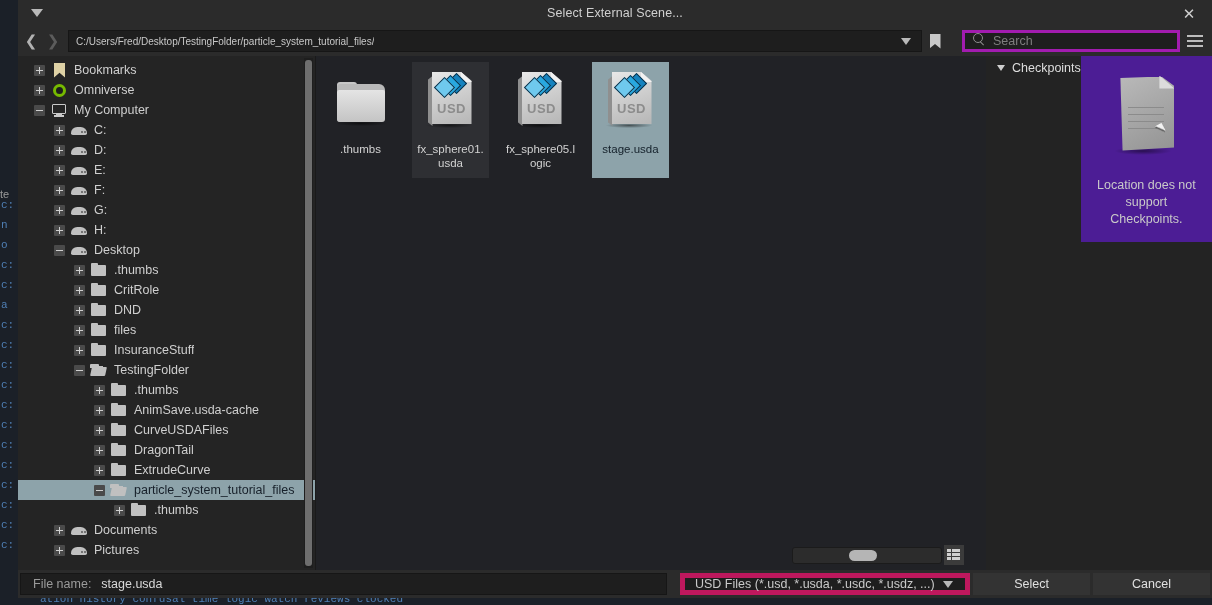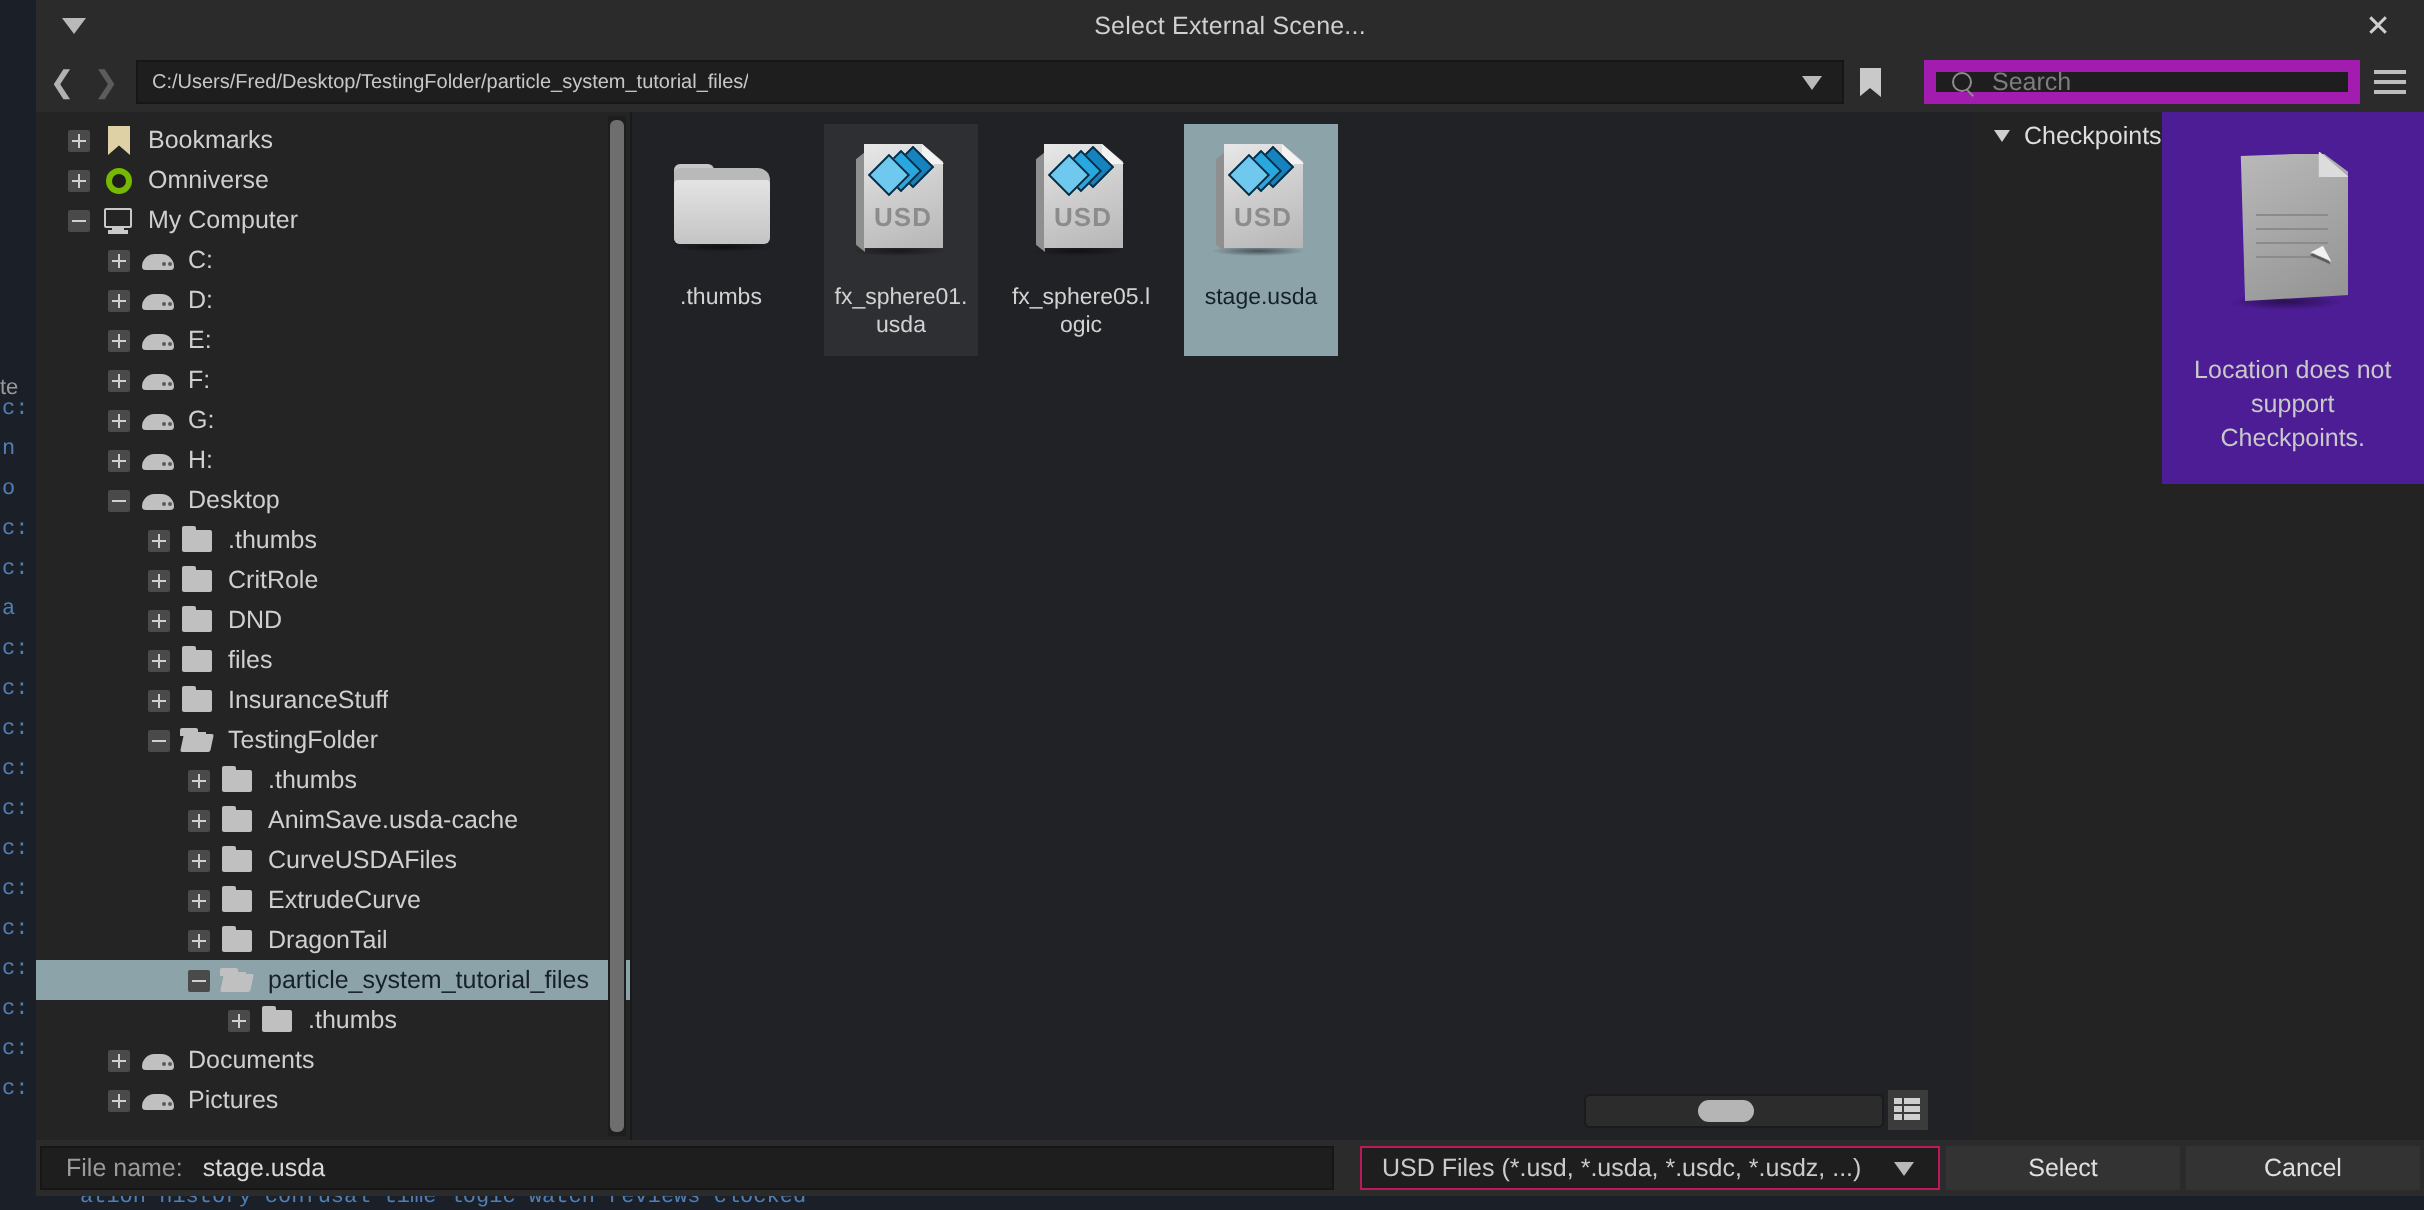--- a/index.html
+++ b/index.html
@@ -130,21 +130,21 @@
     display: flex; align-items: center; justify-content: center;
   }
   .ribbon {
     width: 11px; height: 15px;
     background: #c9c9c9;
     clip-path: polygon(0 0, 100% 0, 100% 100%, 50% 70%, 0 100%);
   }
   #search-wrap {
     width: 218px; height: 22px;
     background: #1e1e1e;
-    border: 6px solid #a21caf;
+    border: 3px solid #a21caf;
     display: flex; 
     margin-left: 14px;
     flex: 0 0 218px;
   }
   .mag {
     width: 13px; height: 13px;
     margin: 0 7px 0 8px;
     position: relative; flex: 0 0 13px;
   }
   .mag::before {
@@ -464,21 +464,21 @@
   }
   #fname-wrap {
     flex: 1 1 auto; min-width: 0;
     background: #1e1e1e; border: 1px solid #161616;
     display: flex; align-items: center;
   }
   #fname-label { font-size: 12.5px; color: #9b9b9b; padding: 0 10px 0 12px; }
   #fname-value { font-size: 12.5px; color: #d8d8d8; }
   #filter-wrap {
     width: 290px; flex: 0 0 290px;
-    background: #1e1e1e; border: 1px solid #be185d;
+    background: #1e1e1e; border: 5px solid #be185d;
     display: flex; align-items: center;
     margin-left: 13px;
   }
   #filter-text { font-size: 12.5px; color: #cacaca; padding-left: 10px; white-space: nowrap; }
   #filter-arrow { margin-left: auto; padding: 0 12px 0 6px; display:flex; align-items:center; }
   .btn {
     width: 117px; flex: 0 0 117px;
     background: #333333;
     display: flex; align-items: center; justify-content: center;
     font-size: 12.5px; color: #e0e0e0;
@@ -716,29 +716,29 @@
               <span class="f2"></span>
             </span>
             <span class="lbl">CurveUSDAFiles</span>
           </div>
           <div class="tr" style="padding-left: 76px;">
             <span class="exp plus"></span>
             <span class="ico ico-folder">
               <span class="f1"></span>
               <span class="f2"></span>
             </span>
+            <span class="lbl">DragonTail</span>
+          </div>
+          <div class="tr" style="padding-left: 76px;">
+            <span class="exp plus"></span>
+            <span class="ico ico-folder">
+              <span class="f1"></span>
+              <span class="f2"></span>
+            </span>
             <span class="lbl">ExtrudeCurve</span>
-          </div>
-          <div class="tr" style="padding-left: 76px;">
-            <span class="exp plus"></span>
-            <span class="ico ico-folder">
-              <span class="f1"></span>
-              <span class="f2"></span>
-            </span>
-            <span class="lbl">DragonTail</span>
           </div>
           <div class="tr selected" style="padding-left: 76px;">
             <span class="exp minus"></span>
             <span class="ico ico-folder-open">
               <span class="f2"></span>
               <span class="f3"></span>
               <span class="f1"></span>
             </span>
             <span class="lbl">particle_system_tutorial_files</span>
           </div>

